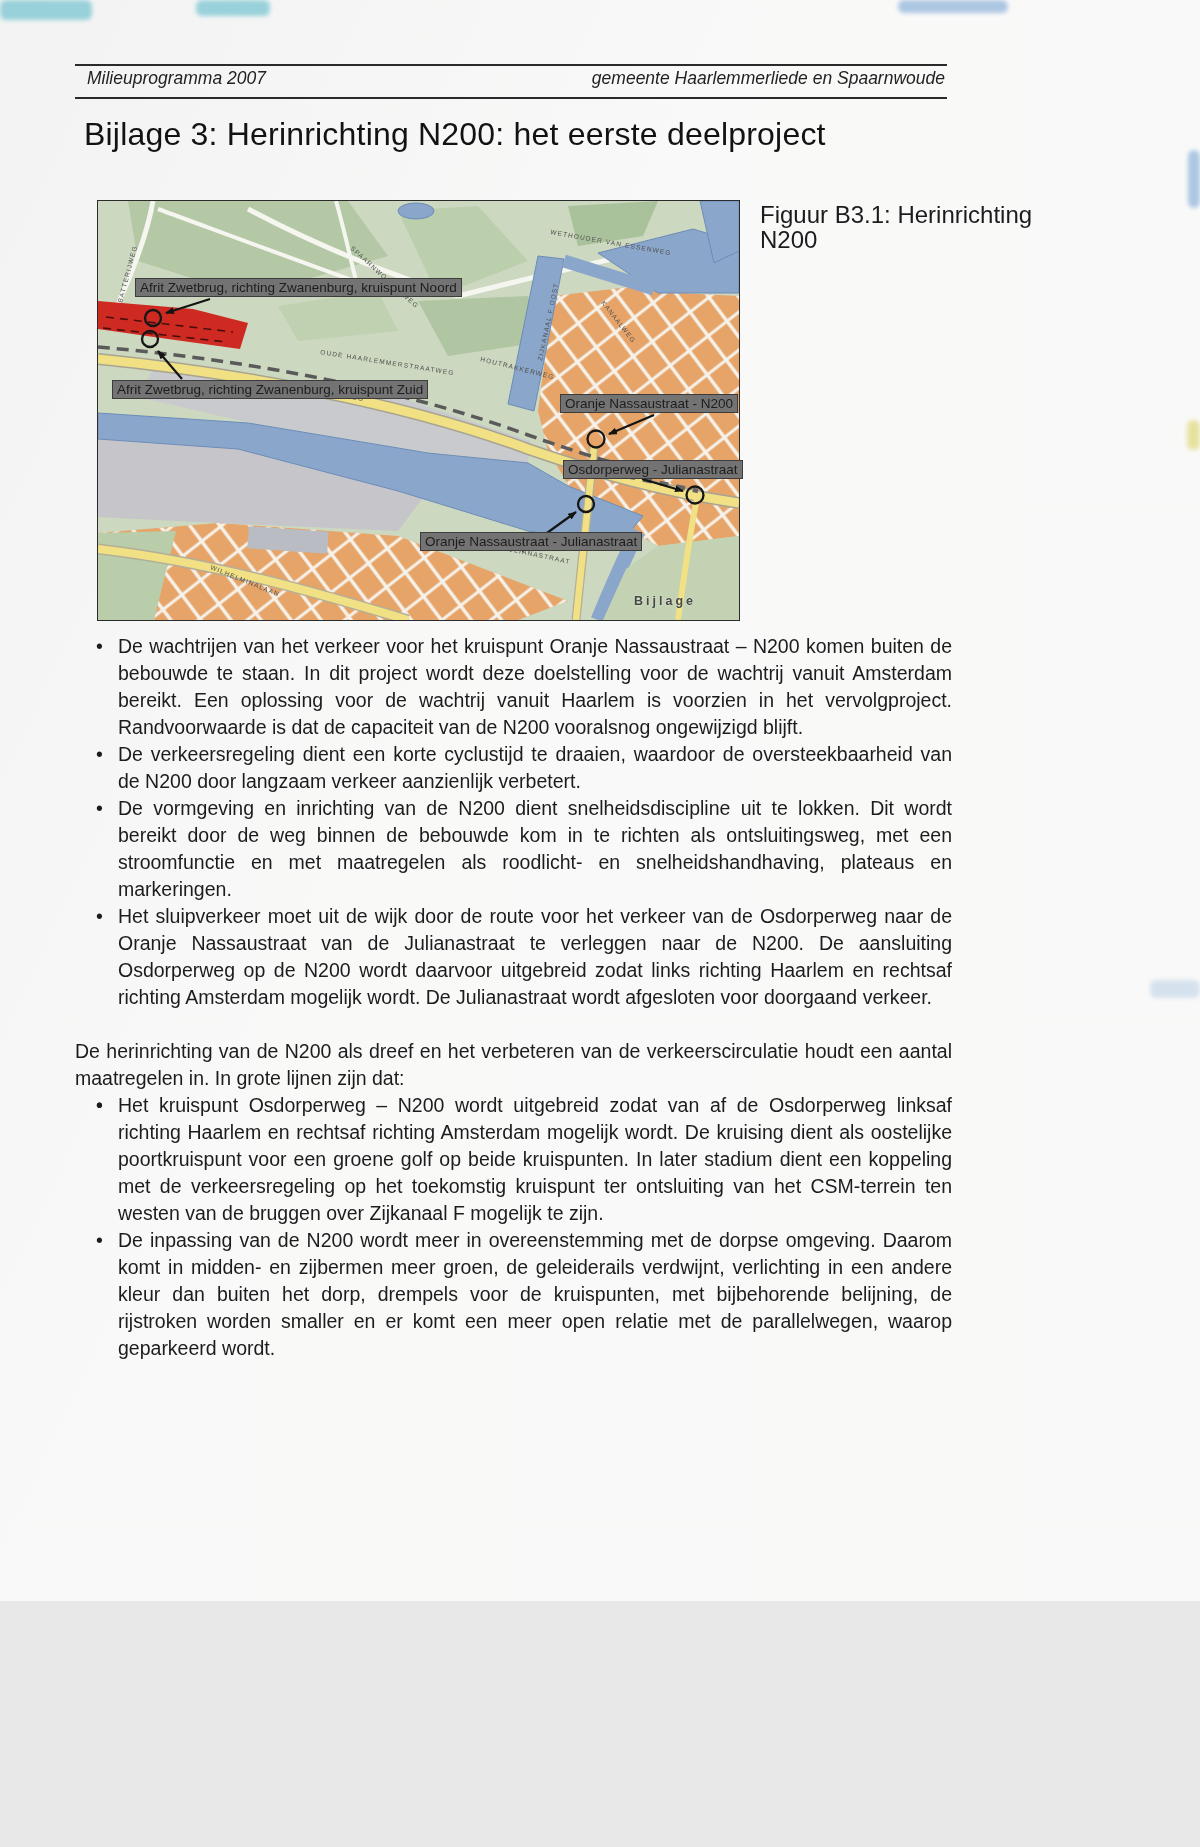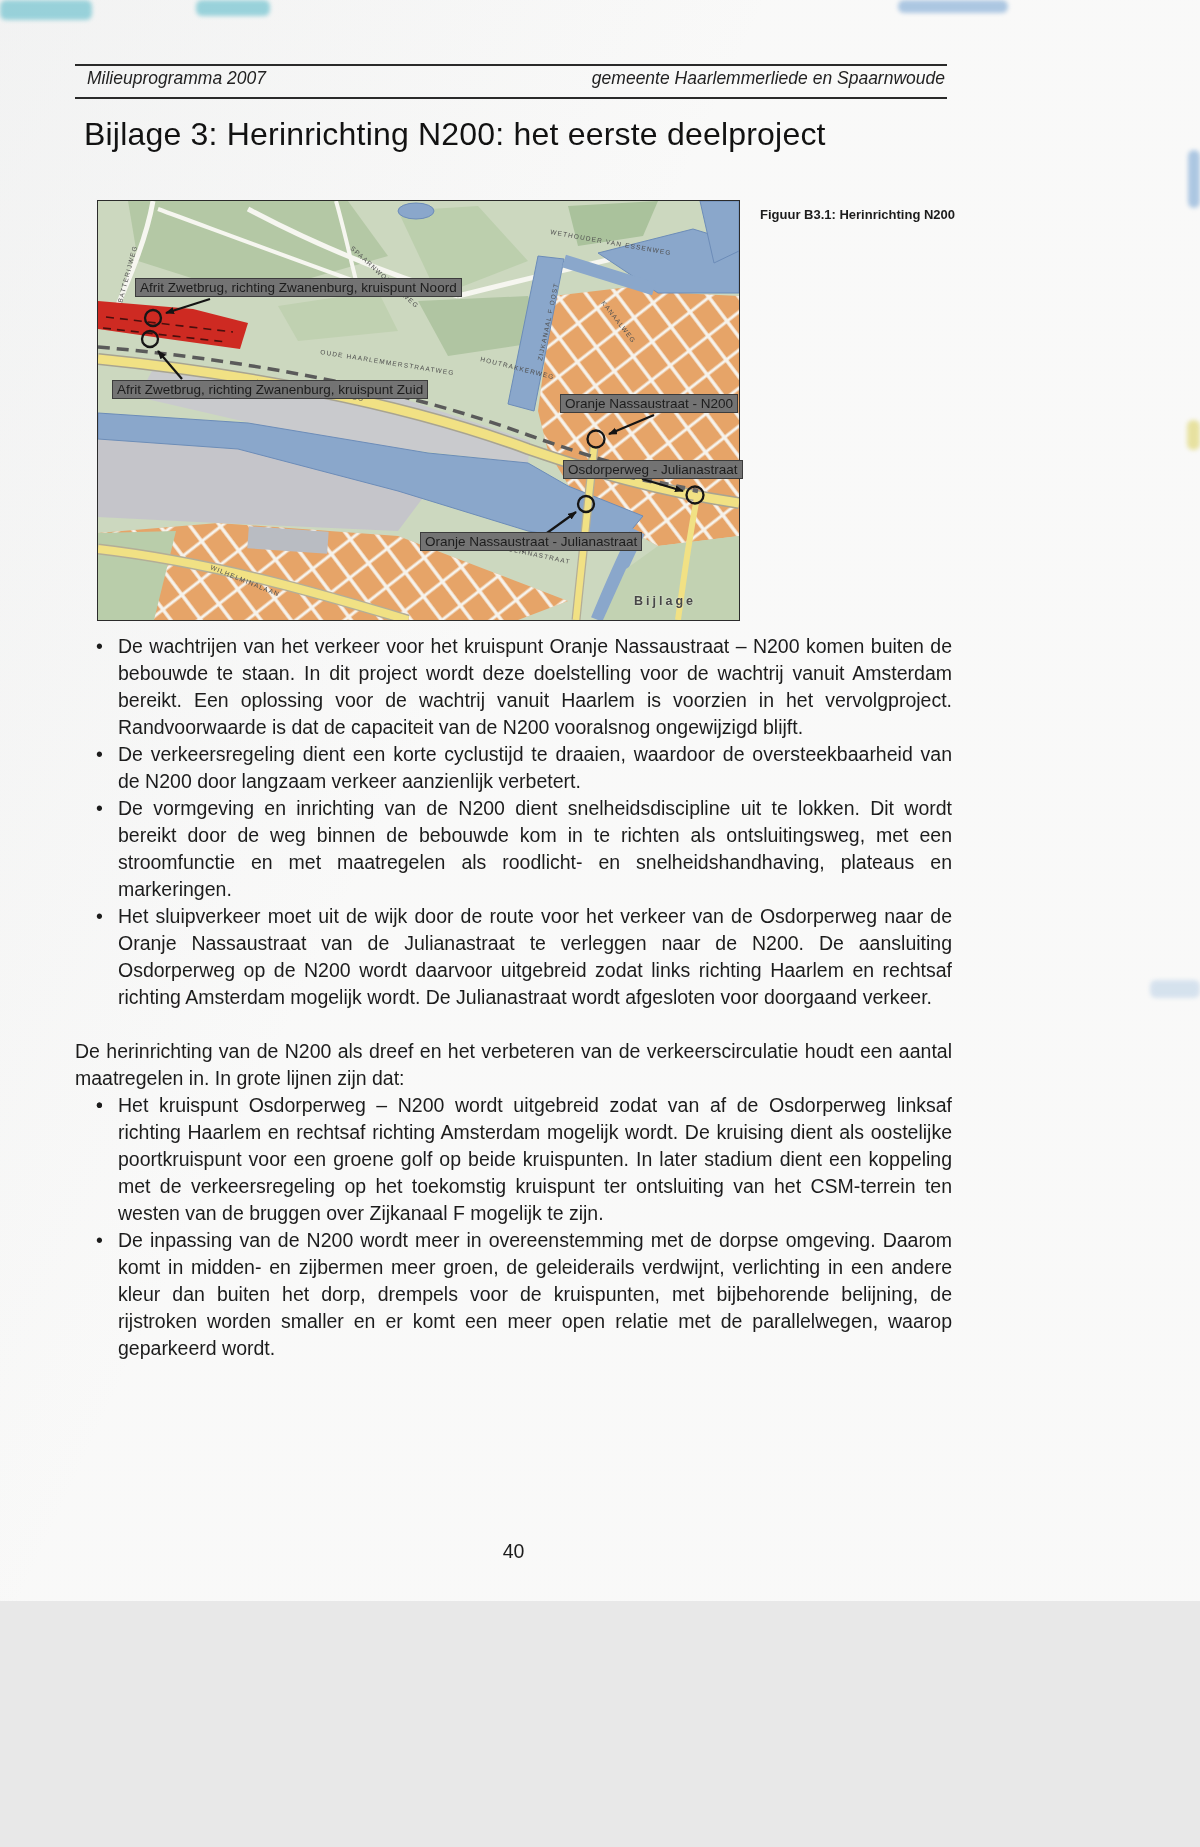--- a/index.html
+++ b/index.html
@@ -38,21 +38,21 @@
   .map svg{position:absolute;inset:0;width:100%;height:100%;}
   .callout{
     position:absolute;background:#737373;border:1px solid #3c3c3c;
     font-size:13.5px;line-height:17px;padding:0 4px;white-space:nowrap;color:#1d1d1d;
   }
   .place-label{
     position:absolute;font-size:12.5px;color:#474747;letter-spacing:3px;
     text-shadow:0 0 2px #eef2e6;font-weight:bold;
   }
   .caption{position:absolute;left:760px;top:203px;width:335px;font-size:19.5px;line-height:24.5px;color:#1c1c1c;}
-  .caption .cap-title{font-weight:bold;margin:0 0 26px 0;font-size:13px;}
+  .caption .cap-title{font-weight:normal;margin:0 0 26px 0;font-size:24px;}
   .caption p{margin:0;width:302px;}
 
   
   .bodytext{position:absolute;left:75px;top:633px;width:877px;font-size:19.5px;line-height:27px;color:#1c1c1c;}
   .bodytext p{margin:0;text-align:justify;}
   .gap{height:27px;}
   ul.blist{margin:0;padding:0;list-style:none;}
   ul.blist li{position:relative;padding-left:43px;text-align:justify;}
   .bullet-marker{position:absolute;left:21px;top:0;}
 
@@ -227,14 +227,13 @@
         <span class="bullet-marker">•</span>
         <span>Het kruispunt Osdorperweg – N200 wordt uitgebreid zodat van af de Osdorperweg linksaf richting Haarlem en rechtsaf richting Amsterdam mogelijk wordt. De kruising dient als oostelijke poortkruispunt voor een groene golf op beide kruispunten. In later stadium dient een koppeling met de verkeersregeling op het toekomstig kruispunt ter ontsluiting van het CSM-terrein ten westen van de bruggen over Zijkanaal F mogelijk te zijn.</span>
       </li>
       <li>
         <span class="bullet-marker">•</span>
         <span>De inpassing van de N200 wordt meer in overeenstemming met de dorpse omgeving. Daarom komt in midden- en zijbermen meer groen, de geleiderails verdwijnt, verlichting in een andere kleur dan buiten het dorp, drempels voor de kruispunten, met bijbehorende belijning, de rijstroken worden smaller en er komt een meer open relatie met de parallelwegen, waarop geparkeerd wordt.</span>
       </li>
     </ul>
   </div>
 
-  <div class="pagenum">40</div>
 </div>
 
 </body></html>

